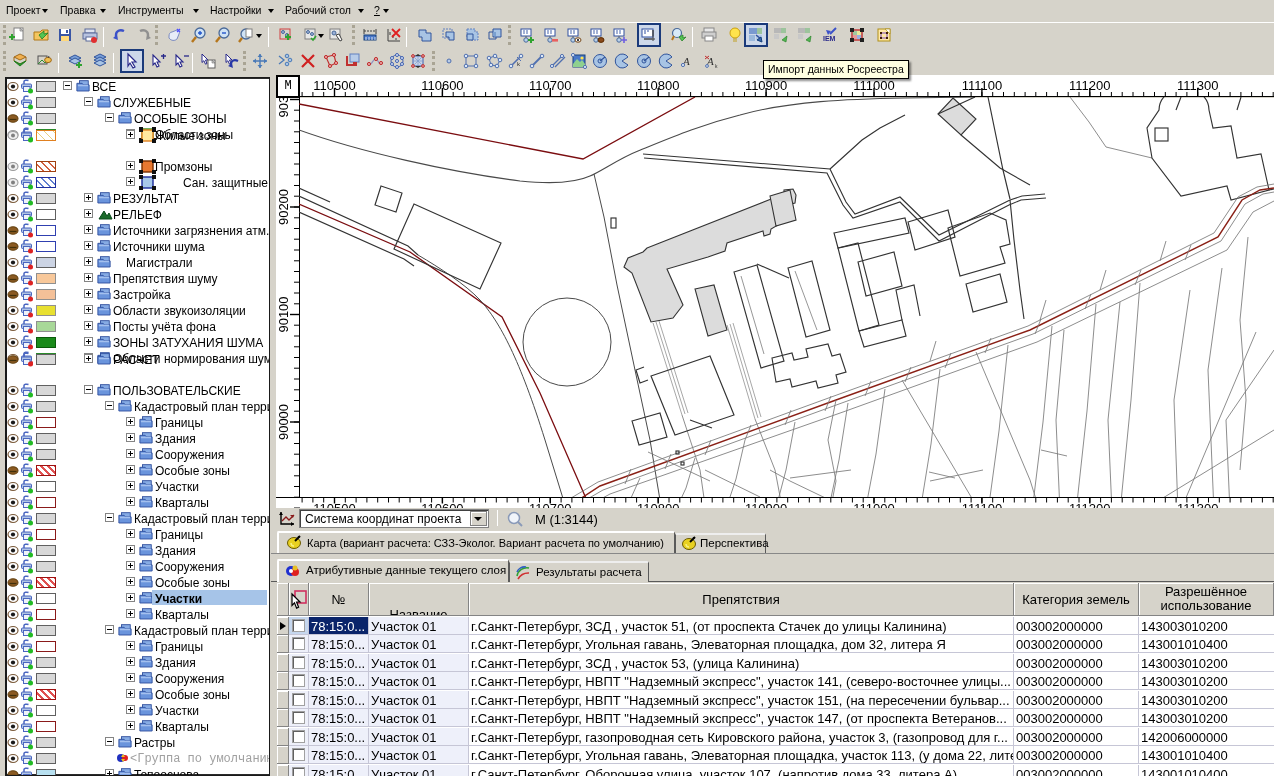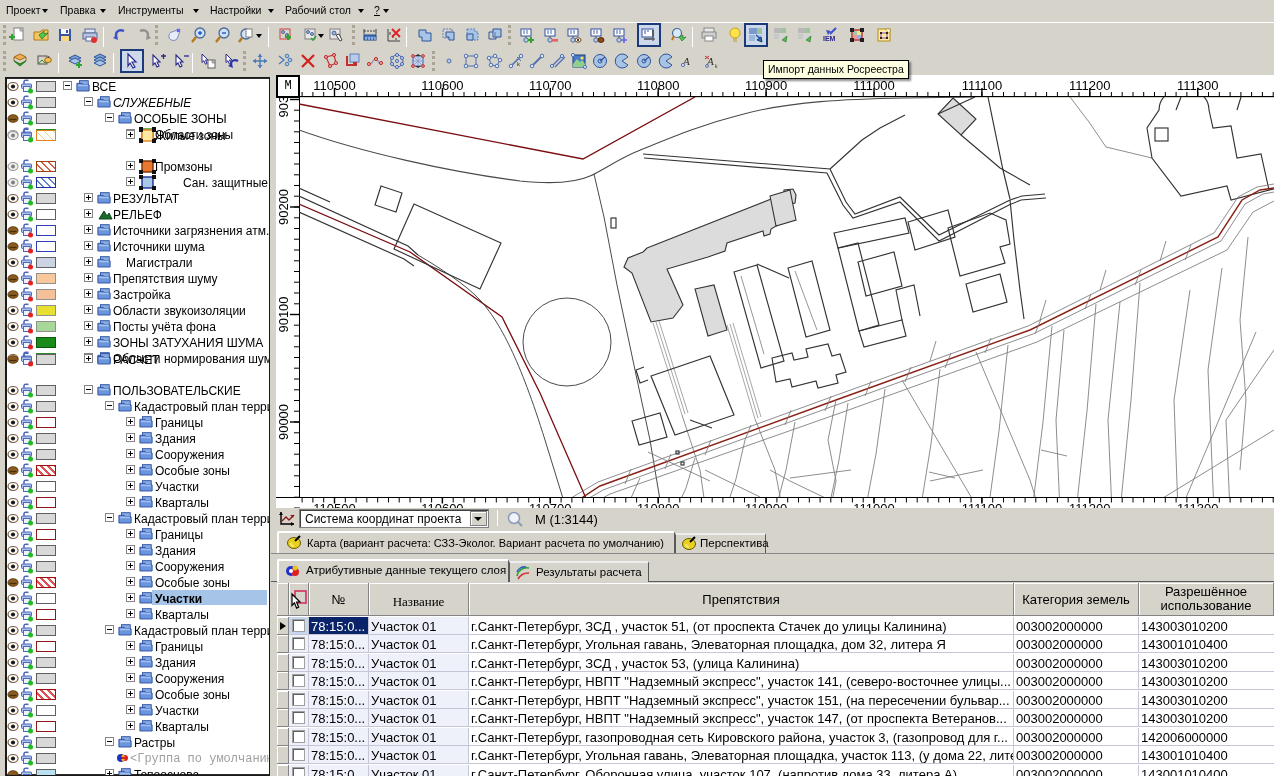--- a/index.html
+++ b/index.html
@@ -494,21 +494,21 @@
 <div class="pm" style="left:77px;">
         <i></i>
       </div>
 <div class="abs" style="left:90px;top:1px;">
         <svg width="14" height="13" viewBox="0 0 16 14">
           <rect x="4" y="1.5" width="10" height="8" fill="#86abe4" stroke="#2a4a9a"></rect>
           <path d="M1 4.5h6l1.5 1.8H15v7H1z" fill="#6a94dc" stroke="#2a4a9a"></path>
           <path d="M2.2 7h11.6" stroke="#a4c0ee" stroke-width="1.8"></path>
         </svg>
       </div>
-<div class="ttxt" style="left:106px;font-style:italic;">СЛУЖЕБНЫЕ</div>
+<div class="ttxt" style="left:106px;">СЛУЖЕБНЫЕ</div>
 </div>
 <div class="trow" style="left:2px;top:33px;">
 <div class="abs" style="left:0px;top:0;">
         <svg width="16" height="16" viewBox="0 0 16 16">
           <ellipse cx="6" cy="8.5" rx="5" ry="3.8" fill="#8a5a22" stroke="#64400f" stroke-width="1.1"></ellipse>
           <path d="M2.5 9.5h7" stroke="#42300a" stroke-width="1.3"></path>
         </svg>
       </div>
 <div class="abs" style="left:12px;top:0;">
         <svg width="16" height="16" viewBox="0 0 16 16">
@@ -2170,21 +2170,21 @@
     <path d="M2 8a8 8 0 0 1 9-5" fill="none" stroke="#3060c0" stroke-width="1.6"></path>
   </svg>
 <div class="abs" style="left:536px;top:566px;font-size:11.5px;">Результаты расчета</div>
 <div class="abs" style="left:277px;top:583px;width:997px;height:193px;background:#fff;"></div>
 <div class="hdrc" style="left:277px;top:583px;width:12px;height:33px;"></div>
 <div class="hdrc" style="left:289px;top:583px;width:20px;height:33px;"></div>
 <div class="hdrc" style="left:309px;top:583px;width:60px;height:33px;">
     <div style="padding-top:9px;">№</div>
   </div>
 <div class="hdrc" style="left:369px;top:583px;width:100px;height:33px;">
-    <div style="padding-top:11px;font-family:Liberation Serif, serif;">Название</div>
+    <div style="padding-top:24px;">Название</div>
   </div>
 <div class="hdrc" style="left:469px;top:583px;width:545px;height:33px;">
     <div style="padding-top:9px;">Препятствия</div>
   </div>
 <div class="hdrc" style="left:1014px;top:583px;width:125px;height:33px;">
     <div style="padding-top:9px;">Категория земель</div>
   </div>
 <div class="hdrc" style="left:1139px;top:583px;width:135px;height:33px;">
     <div style="padding-top:2px;line-height:14px;">Разрешённое<br>использование</div>
   </div>

